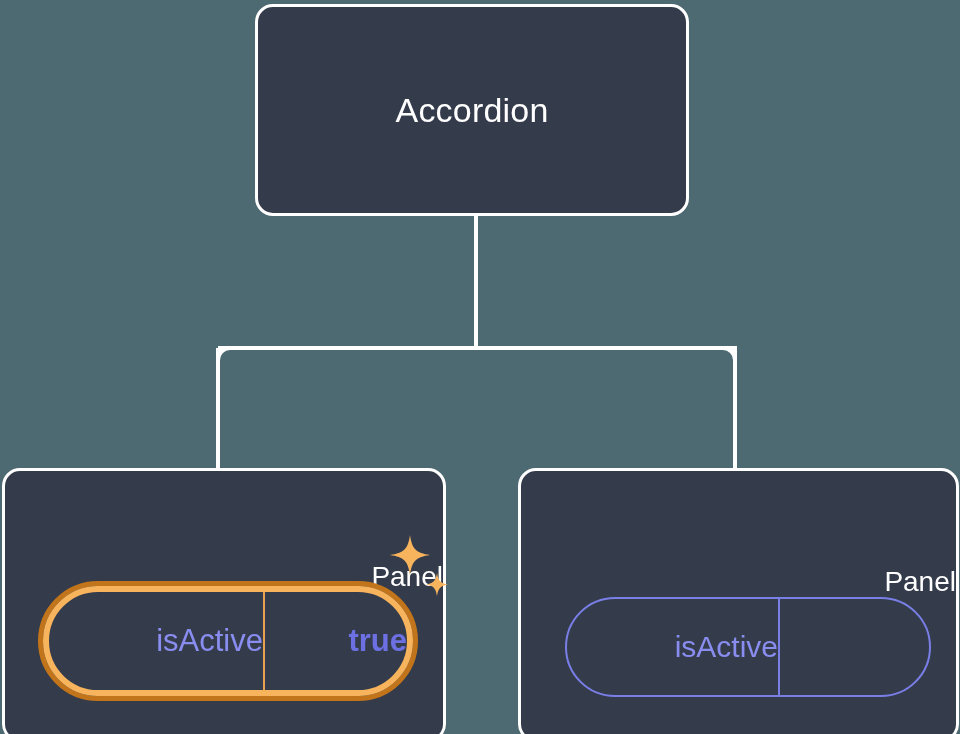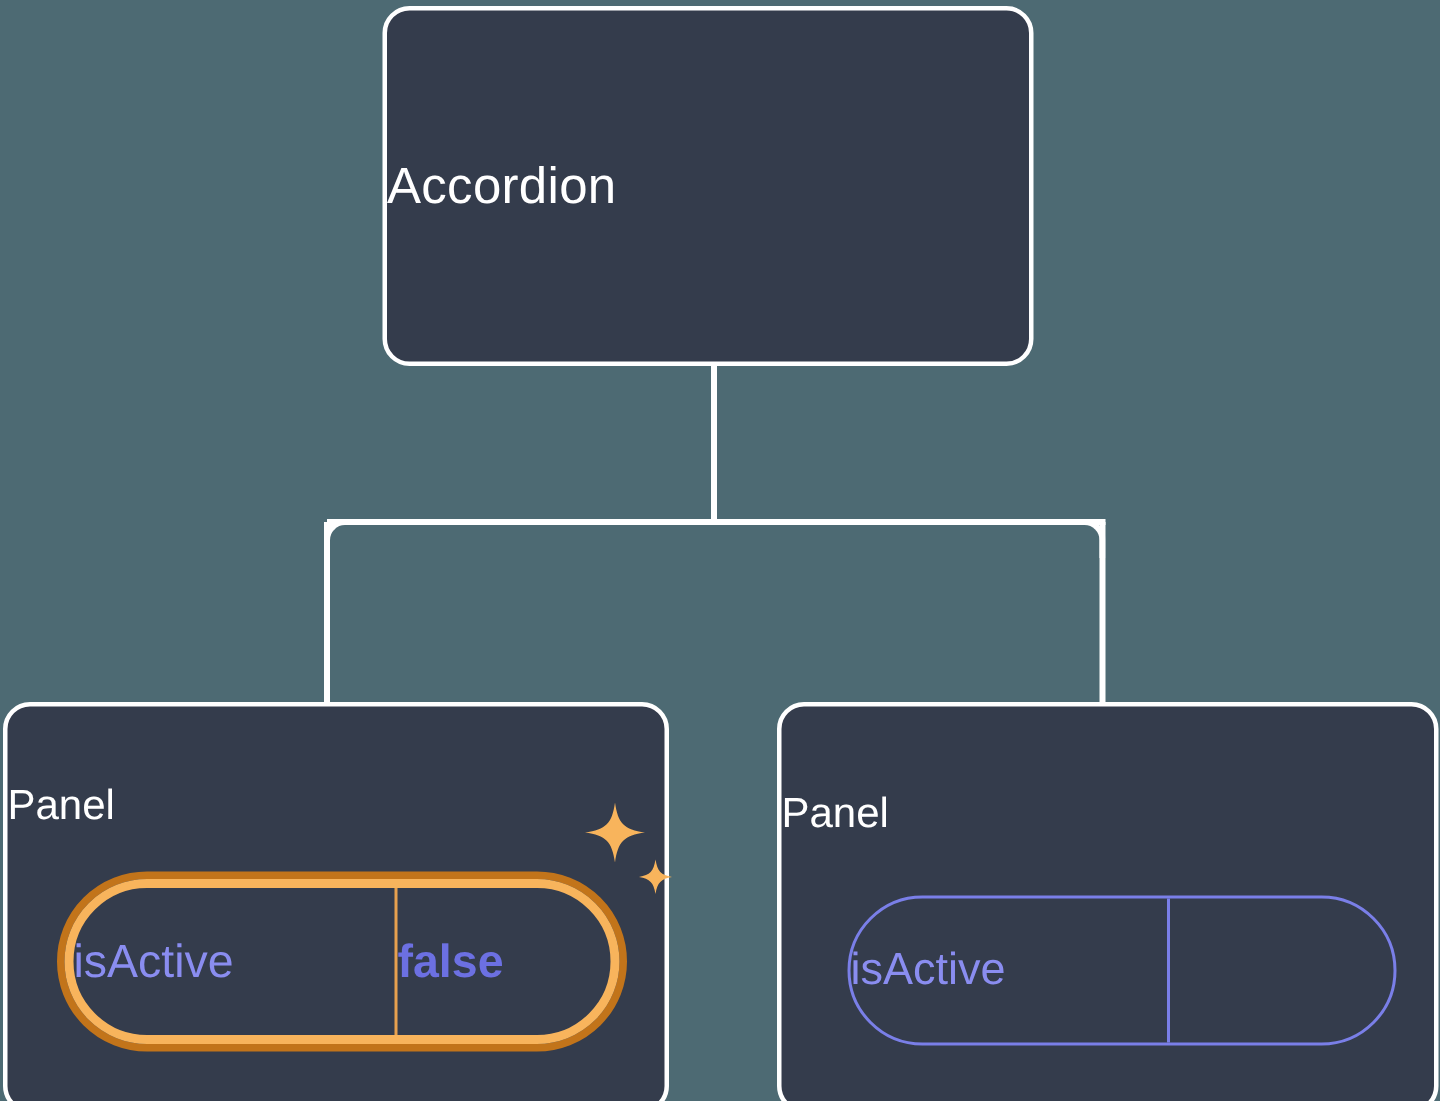--- a/index.html
+++ b/index.html
@@ -68,47 +68,48 @@
     position: absolute;
     background: #343c4c;
     border: 3px solid #ffffff;
     border-radius: 18px;
     box-sizing: border-box;
   }
   .node-root {
     left: 255px;
     top: 4px;
     width: 434px;
-    height: 240px;
+    height: 212px;
     display: flex;
     align-items: center;
-    justify-content: flex-start;
+    justify-content: center;
   }
   .node-title-root {
     color: #ffffff;
     font-size: 34px;
     letter-spacing: 0.2px;
   }
 
   .node-panel {
     top: 468px;
     width: 444px;
     height: 274px;
     overflow: visible;
   }
   .node-panel-left  { left: 2px; }
   .node-panel-right { left: 518px; width: 441px; }
 
   .panel-title {
     position: absolute;
     left: 0;
     right: 0;
-    text-align: left;
+    text-align: right;
     color: #ffffff;
     font-size: 28px;
+    margin-top: 40px;
   }
   .panel-title-left  { top: 50px; }
   .panel-title-right { top: 55px; }
 
   
   .pill {
     position: absolute;
     display: flex;
     align-items: stretch;
     box-sizing: border-box;
@@ -163,21 +164,21 @@
   .pill-hl .pill-val span {
     color: #6c70e2;
     font-weight: bold;
   }
   .pill-hl .pill-key span,
   .pill-hl .pill-val span { font-size: 31px; }
 
   .pill-key, .pill-val {
     display: flex;
     align-items: center;
-    justify-content: flex-start;
+    justify-content: flex-end;
     box-sizing: border-box;
   }
   .pill-val { flex: 1 1 auto; }
 
   
   .sparkles {
     position: absolute;
     left: 383px;
     top: 64px;
     width: 64px;
@@ -203,21 +204,21 @@
 
   <div class="node node-panel node-panel-left">
     <div class="panel-title panel-title-left">Panel</div>
 
     <div class="pill pill-hl">
       <div class="pill-hl-inner">
         <div class="pill-key">
           <span>isActive</span>
         </div>
         <div class="pill-val">
-          <span>false</span>
+          <span>true</span>
         </div>
       </div>
     </div>
 
     <div class="sparkles">
       <svg width="64" height="74" viewBox="0 0 64 74" xmlns="http://www.w3.org/2000/svg">
         <path d="M22 0 C24 14 28 18 42 20 C28 22 24 26 22 40 C20 26 16 22 2 20 C16 18 20 14 22 0 Z" fill="#f8b45c"></path>
         <path d="M49 38 C50.3 46 52.6 48.3 60 49.6 C52.6 50.9 50.3 53.2 49 61 C47.7 53.2 45.4 50.9 38 49.6 C45.4 48.3 47.7 46 49 38 Z" fill="#f8b45c"></path>
       </svg>
     </div>

